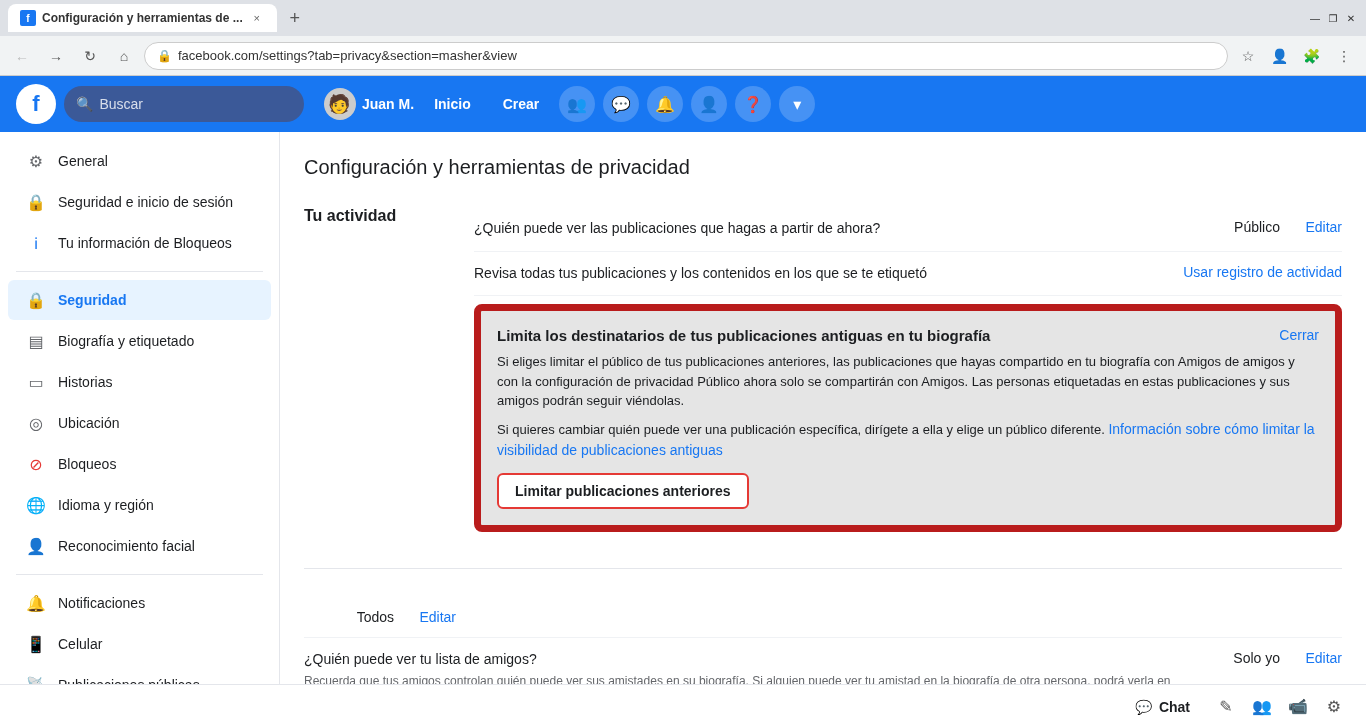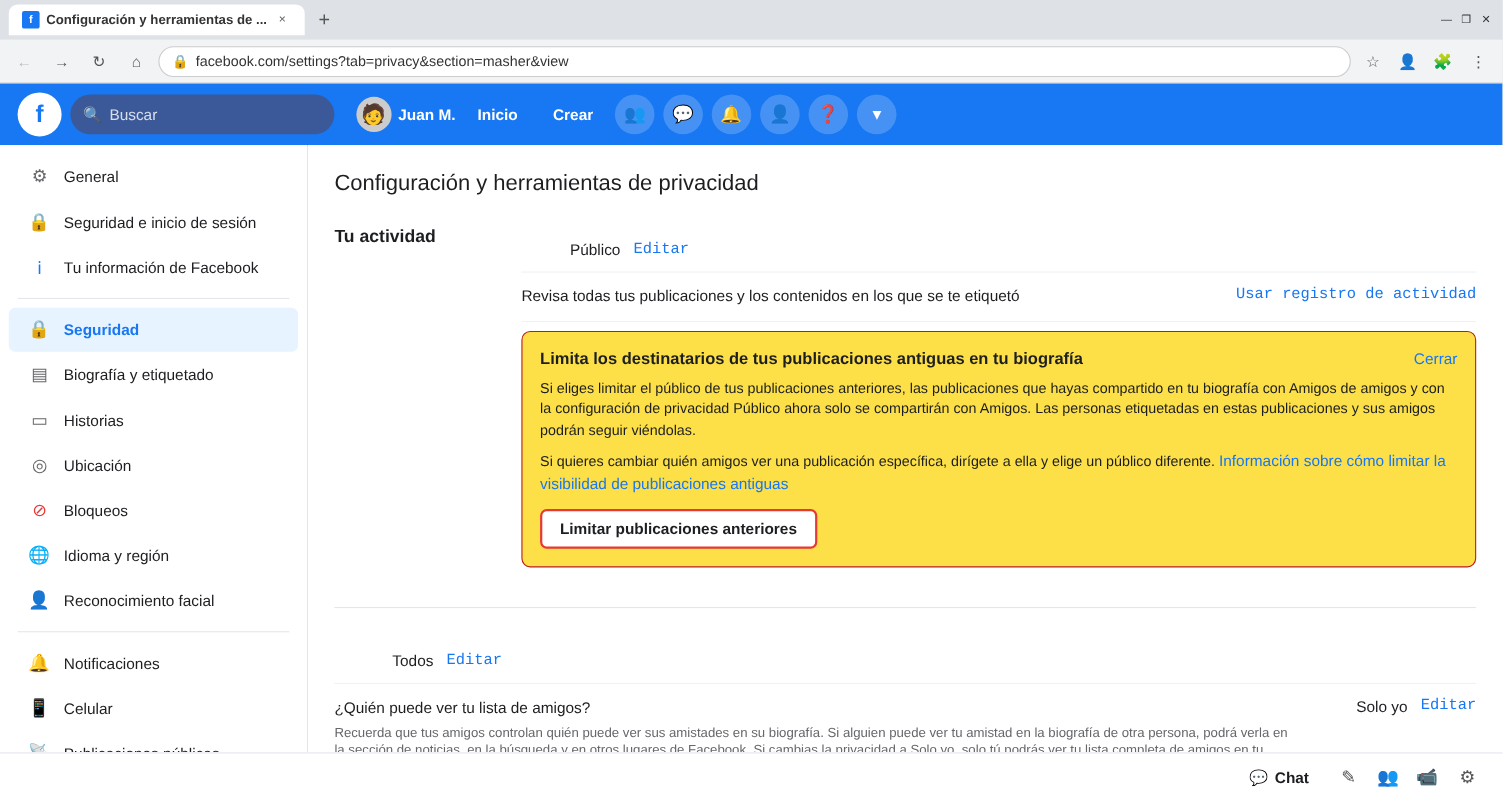--- a/index.html
+++ b/index.html
@@ -54,21 +54,21 @@
     .page-title { font-size: 20px; font-weight: 400; color: #1c1e21; }
     .section-title { font-size: 16px; font-weight: 600; color: #1c1e21; width: 170px; flex-shrink: 0; padding-right: 16px; }
     .setting-row { display: flex; align-items: flex-start; padding: 12px 0; border-bottom: 1px solid #f0f2f5; gap: 12px; }
     .setting-row:last-child { border-bottom: none; }
     .setting-description { flex: 1; }
     .setting-description p { font-size: 14px; color: #1c1e21; line-height: 1.4; }
     .setting-description .detail-text { font-size: 12px; color: #65676b; margin-top: 4px; line-height: 1.4; }
     .edit-link { color: #1877f2; font-size: 14px; cursor: pointer; text-decoration: none; font-weight: 500; }
 
     
-    .limit-section { background: #fde047; border-radius: 8px; padding: 16px; margin: 8px 0; border: 1px solid #b91c1c; }
+    .limit-section { background: #e5e5e5; border-radius: 8px; padding: 16px; margin: 8px 0; border: 7px solid #b91c1c; }
     .limit-section-title { font-size: 15px; font-weight: 600; color: #1c1e21; margin-bottom: 8px; display: flex; justify-content: space-between; align-items: flex-start; }
     .close-link { color: #1877f2; font-size: 14px; cursor: pointer; font-weight: 500; white-space: nowrap; margin-left: 16px; }
     .limit-section p { font-size: 13px; color: #1c1e21; line-height: 1.5; margin-bottom: 8px; }
     .limit-section a { color: #1877f2; text-decoration: none; }
     .limit-btn-wrapper { margin-top: 12px; }
     .limit-btn { border: 2px solid #e53935; color: #1c1e21; background: white; border-radius: 6px; padding: 8px 16px; font-size: 14px; font-weight: 600; cursor: pointer; display: inline-block; }
 
     
     .chat-bar { position: fixed; bottom: 0; right: 0; left: 0; height: 44px; background: white; border-top: 1px solid #e4e6eb; display: flex; align-items: center; justify-content: flex-end; padding: 0 16px; gap: 8px; }
     .chat-btn { display: flex; align-items: center; gap: 6px; padding: 6px 12px; border-radius: 6px; cursor: pointer; font-size: 14px; font-weight: 600; color: #1c1e21; }
@@ -77,21 +77,21 @@
 
     
     .icon-yellow { color: #f0a500; }
     .icon-blue { color: #1877f2; }
     .icon-red { color: #e53935; }
     .icon-gray { color: #65676b; }
 
     .section-container { border-bottom: 1px solid #e4e6eb; padding: 16px 0; }
     .section-container:last-child { border-bottom: none; }
     .row-val { min-width: 90px; text-align: right; font-size: 14px; color: #1c1e21; }
-    .row-edit { min-width: 50px; text-align: right; font-family: Liberation Mono, monospace; }
+    .row-edit { min-width: 50px; text-align: right; }
   </style>
 </head>
 <body>
 
 <div class="browser-chrome">
   <div class="browser-titlebar">
     <div class="browser-tab">
       <div class="favicon">
         <span>f</span>
       </div>
@@ -151,21 +151,21 @@
     <div class="sidebar-item">
       <div class="item-icon icon-gray">⚙</div>
       <span class="item-label">General</span>
     </div>
     <div class="sidebar-item">
       <div class="item-icon icon-yellow">🔒</div>
       <span class="item-label">Seguridad e inicio de sesión</span>
     </div>
     <div class="sidebar-item">
       <div class="item-icon icon-blue">ℹ</div>
-      <span class="item-label">Tu información de Facebook</span>
+      <span class="item-label">Tu información de Bloqueos</span>
     </div>
     <div class="sidebar-divider"></div>
     <div class="sidebar-item active">
       <div class="item-icon icon-yellow">🔒</div>
       <span class="item-label">Seguridad</span>
     </div>
     <div class="sidebar-item">
       <div class="item-icon icon-gray">▤</div>
       <span class="item-label">Biografía y etiquetado</span>
     </div>
@@ -212,20 +212,23 @@
 
   <div class="main-content">
     <h1 class="page-title">Configuración y herramientas de privacidad</h1>
 
     <div class="section-container">
       <div style="display:flex; align-items:flex-start; padding: 12px 0;">
         <div class="section-title">Tu actividad</div>
         <div style="flex:1;">
 
           <div class="setting-row">
+            <div class="setting-description">
+              <p>¿Quién puede ver las publicaciones que hagas a partir de ahora?</p>
+            </div>
             <div class="row-val">Público</div>
             <div class="row-edit">
               <a class="edit-link">Editar</a>
             </div>
           </div>
 
           <div class="setting-row">
             <div class="setting-description">
               <p>Revisa todas tus publicaciones y los contenidos en los que se te etiquetó</p>
             </div>
@@ -234,21 +237,21 @@
             </div>
           </div>
 
           <div class="limit-section">
             <div class="limit-section-title">
               <span>Limita los destinatarios de tus publicaciones antiguas en tu biografía</span>
               <a class="close-link">Cerrar</a>
             </div>
             <p>Si eliges limitar el público de tus publicaciones anteriores, las publicaciones que hayas compartido en tu biografía con Amigos de amigos y con la configuración de privacidad Público ahora solo se compartirán con Amigos. Las personas etiquetadas en estas publicaciones y sus amigos podrán seguir viéndolas.</p>
             <p>
-              <span>Si quieres cambiar quién amigos ver una publicación específica, dirígete a ella y elige un público diferente.</span>
+              <span>Si quieres cambiar quién puede ver una publicación específica, dirígete a ella y elige un público diferente.</span>
               <a class="edit-link">Información sobre cómo limitar la visibilidad de publicaciones antiguas</a>
             </p>
             <div class="limit-btn-wrapper">
               <button class="limit-btn">Limitar publicaciones anteriores</button>
             </div>
           </div>
         </div>
       </div>
     </div>
 

